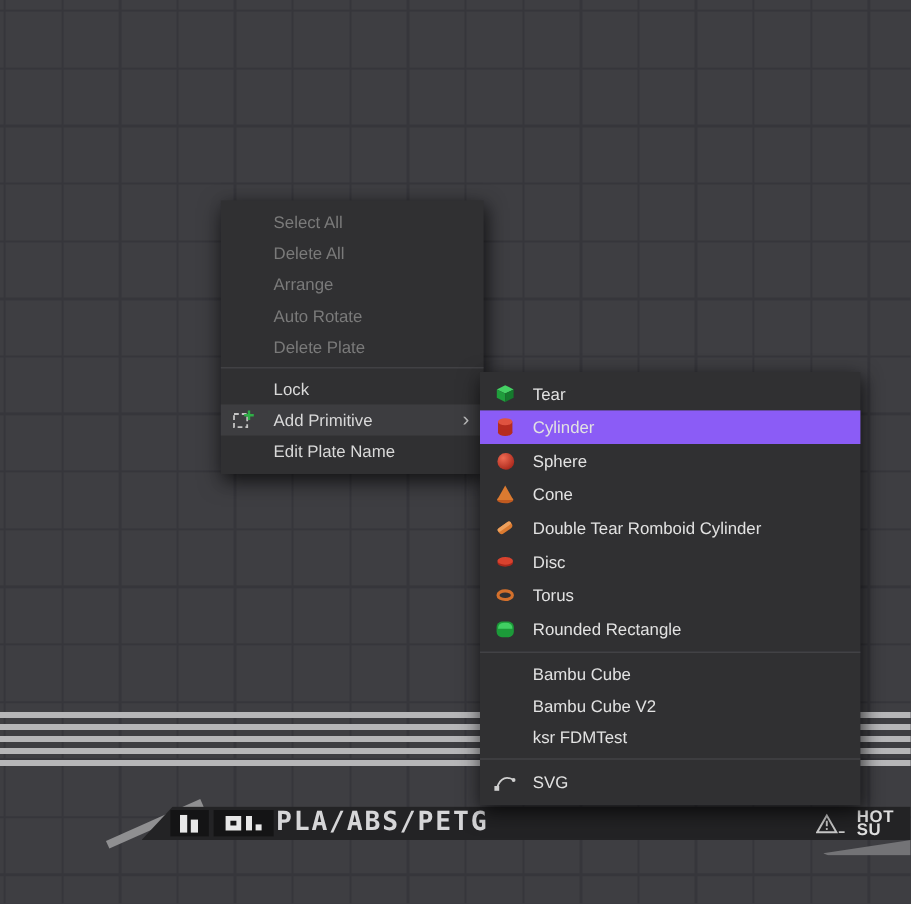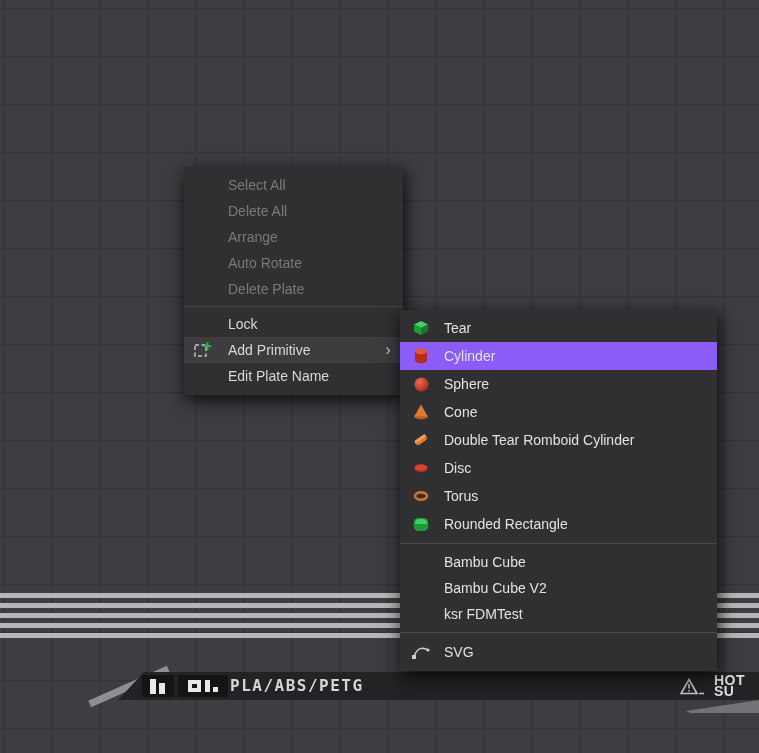--- a/index.html
+++ b/index.html
@@ -31,21 +31,21 @@
   }
   .logo-box{
     position:absolute;top:3px;height:22px;background:#141415;
     display:flex;align-items:center;justify-content:center;
   }
   .logo-box.l1{left:24px;width:32px;}
   .logo-box.l2{left:60px;width:50px;}
   .plate-label{
     position:absolute;left:112px;top:0;height:36px;line-height:28px;
     font-family:"DejaVu Sans Mono", monospace;
-    font-weight:bold;font-size:16px;letter-spacing:1.5px;color:#d6d6d8;
+    font-weight:bold;font-size:22px;letter-spacing:1.5px;color:#d6d6d8;
     white-space:nowrap;
   }
   .warning{position:absolute;left:562px;top:6px;}
   .right-text{
     position:absolute;left:596px;top:3px;
     font-size:14px;font-weight:bold;color:#dedede;line-height:11px;
     letter-spacing:.5px;white-space:nowrap;
   }
   .right-text span{display:block;}
   .bevel-left{

